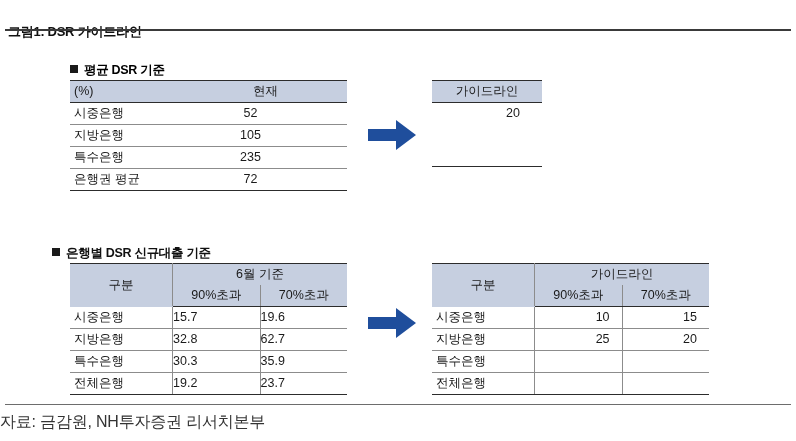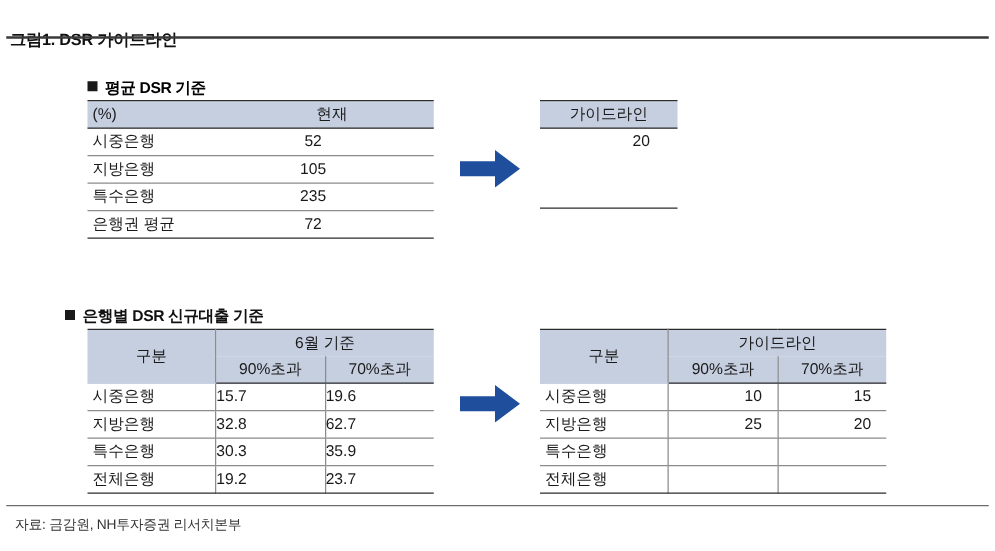--- a/index.html
+++ b/index.html
@@ -35,23 +35,23 @@
   .bottom-rule {
     position: absolute;
     left: 5px;
     top: 404px;
     width: 786px;
     height: 1px;
     background: #6d6d6d;
   }
   .source {
     position: absolute;
-    left: 12px;
+    left: 0;
     top: 412px;
-    font-size: 11px;
+    font-size: 16px;
     color: #333333;
     letter-spacing: -0.2px;
   }
 
   
   .sec1-head {
     position: absolute;
     left: 70px;
     top: 62px;
     font-size: 12.5px;

